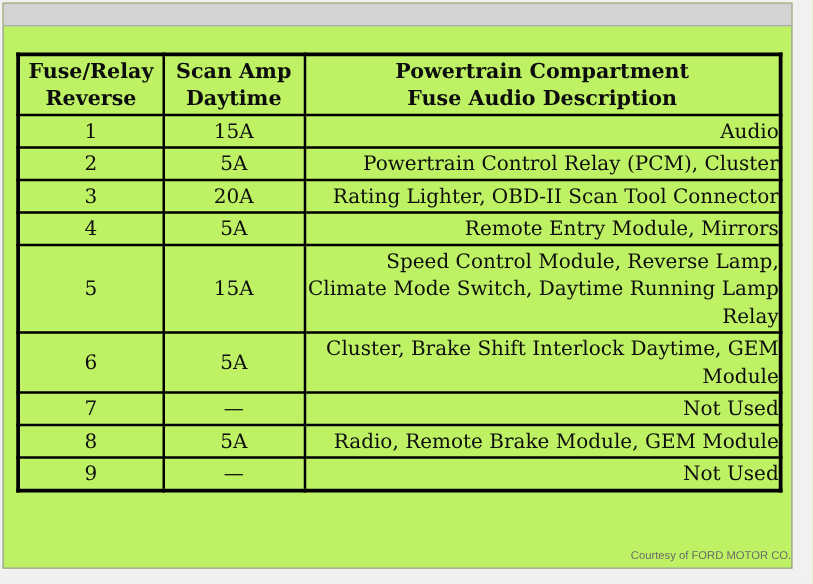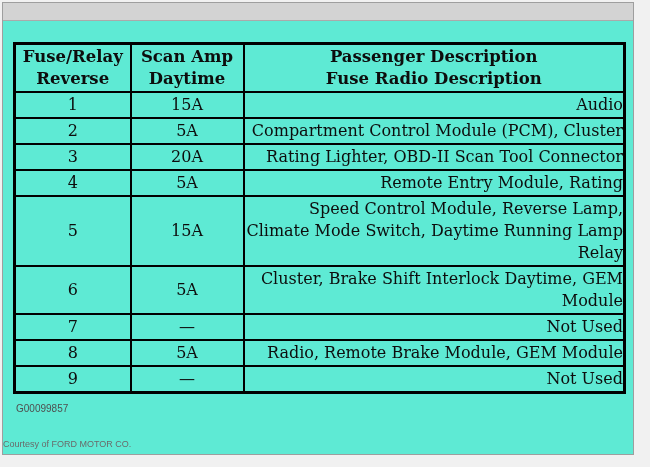--- a/index.html
+++ b/index.html
@@ -11,21 +11,21 @@
     font-family: "Liberation Sans", sans-serif;
     position: relative;
     overflow: hidden;
   }
   .panel {
     position: absolute;
     left: 2px;
     top: 2px;
     width: 632px;
     height: 453px;
-    background: #5eead4;
+    background: #bef264;
     border: 1px solid #9e9e9e;
     box-sizing: border-box;
   }
   .titlebar {
     height: 17px;
     line-height: 17px;
     background: #d3d3d3;
     border-bottom: 1px solid #aaaaaa;
     font-size: 11px;
     color: #3a3a3a;
@@ -68,21 +68,21 @@
   .imgcode {
     margin: 9px 0 0 13px;
     font-size: 10px;
     color: #4f4f4f;
   }
   .courtesy {
     position: absolute;
     bottom: 5px;
     left: 0;
     width: 100%;
-    text-align: left;
+    text-align: right;
     font-size: 9px;
     color: #6a6a6a;
   }
 </style>
 </head>
 <body>
 
 <div class="panel">
 
   <div class="titlebar">
@@ -92,43 +92,43 @@
   <table class="fuse">
     <colgroup>
       <col style="width:116px">
       <col style="width:113px">
       <col style="width:381px">
     </colgroup>
     <thead>
       <tr>
         <th><span>Fuse/Relay</span><br><span>Reverse</span></th>
         <th><span>Scan Amp</span><br><span>Daytime</span></th>
-        <th><span>Passenger Description</span><br><span>Fuse Radio Description</span></th>
+        <th><span>Powertrain Compartment</span><br><span>Fuse Audio Description</span></th>
       </tr>
     </thead>
     <tbody>
       <tr>
         <td class="loc">1</td>
         <td class="amp">15A</td>
         <td class="desc">Audio</td>
       </tr>
       <tr>
         <td class="loc">2</td>
         <td class="amp">5A</td>
-        <td class="desc">Compartment Control Module (PCM), Cluster</td>
+        <td class="desc">Powertrain Control Relay (PCM), Cluster</td>
       </tr>
       <tr>
         <td class="loc">3</td>
         <td class="amp">20A</td>
         <td class="desc">Rating Lighter, OBD-II Scan Tool Connector</td>
       </tr>
       <tr>
         <td class="loc">4</td>
         <td class="amp">5A</td>
-        <td class="desc">Remote Entry Module, Rating</td>
+        <td class="desc">Remote Entry Module, Mirrors</td>
       </tr>
       <tr>
         <td class="loc">5</td>
         <td class="amp">15A</td>
         <td class="desc">Speed Control Module, Reverse Lamp, Climate Mode Switch, Daytime Running Lamp Relay</td>
       </tr>
       <tr>
         <td class="loc">6</td>
         <td class="amp">5A</td>
         <td class="desc">Cluster, Brake Shift Interlock Daytime, GEM Module</td>
@@ -144,17 +144,16 @@
         <td class="desc">Radio, Remote Brake Module, GEM Module</td>
       </tr>
       <tr>
         <td class="loc">9</td>
         <td class="amp">—</td>
         <td class="desc">Not Used</td>
       </tr>
     </tbody>
   </table>
 
-  <div class="imgcode">G00099857</div>
 
   <div class="courtesy">Courtesy of FORD MOTOR CO.</div>
 
 </div>
 
 </body></html>

